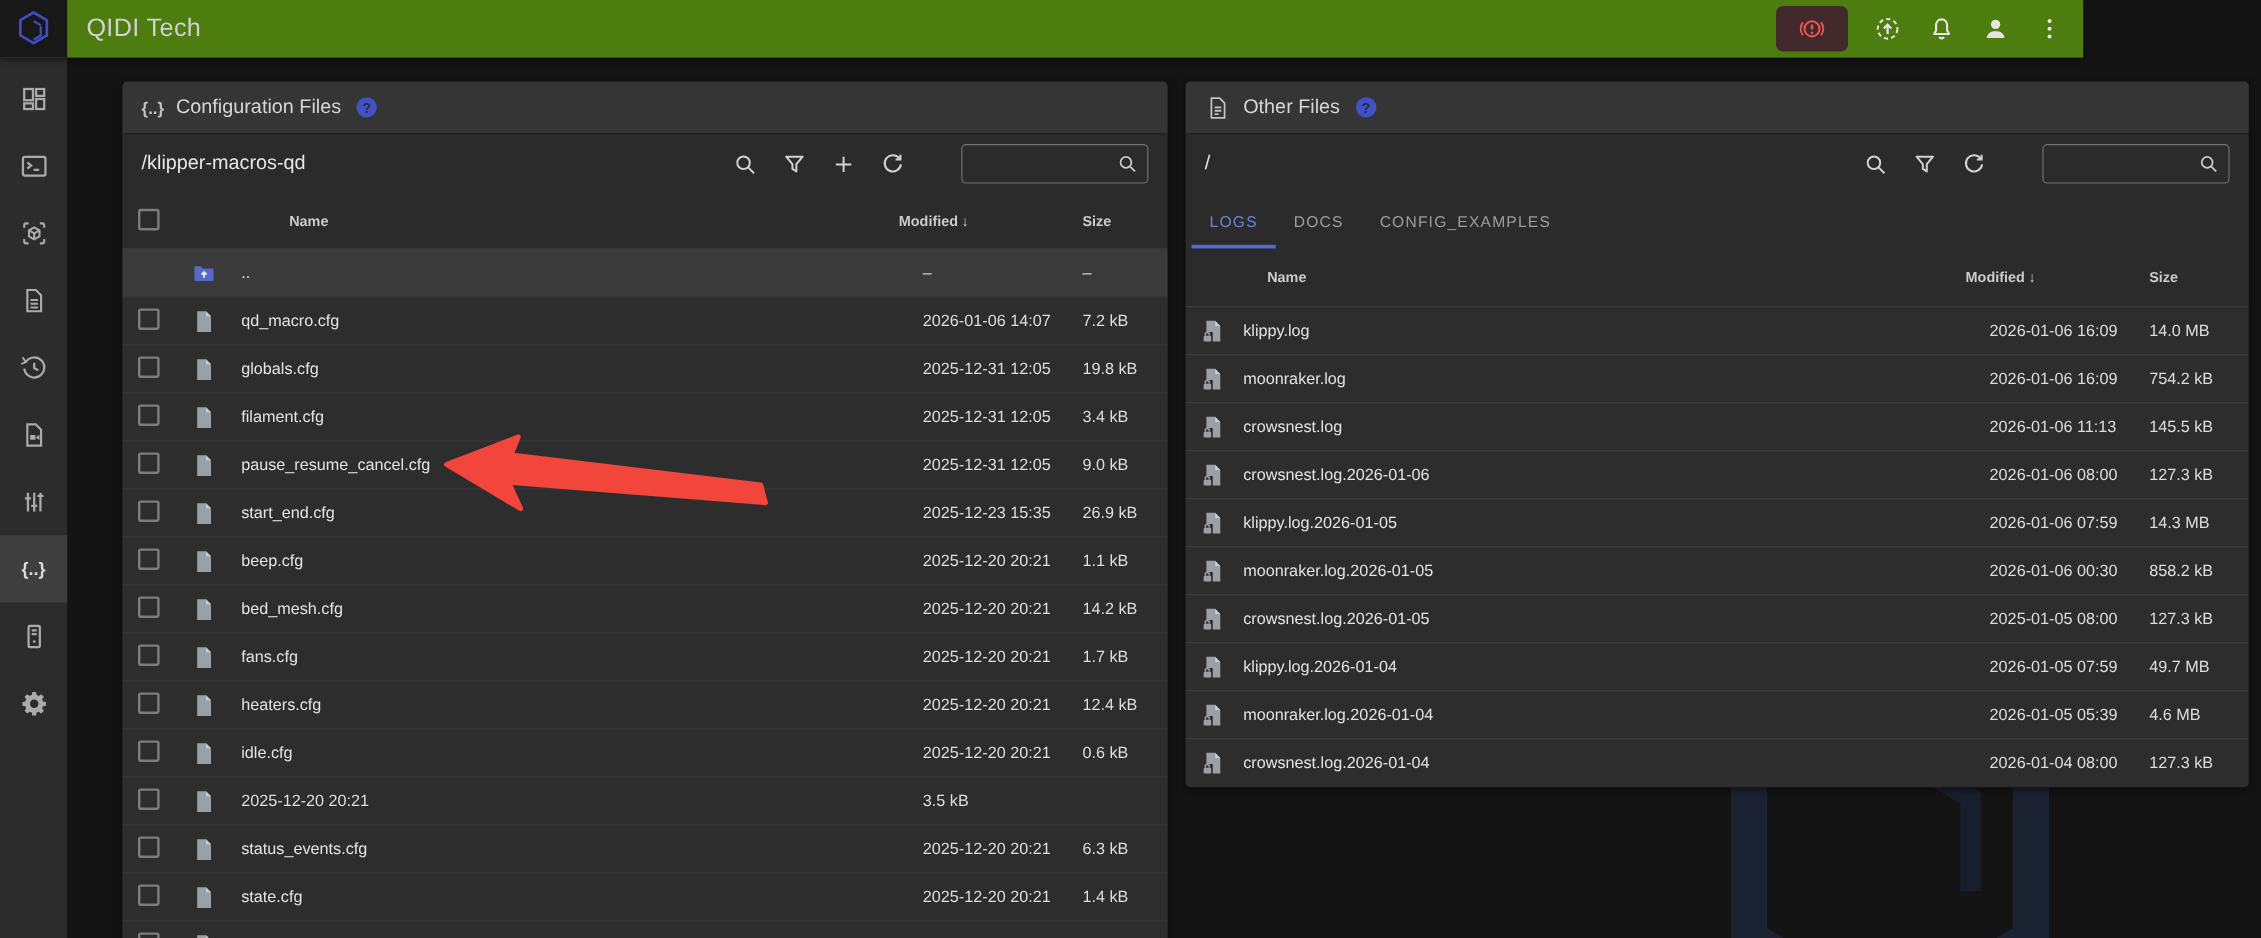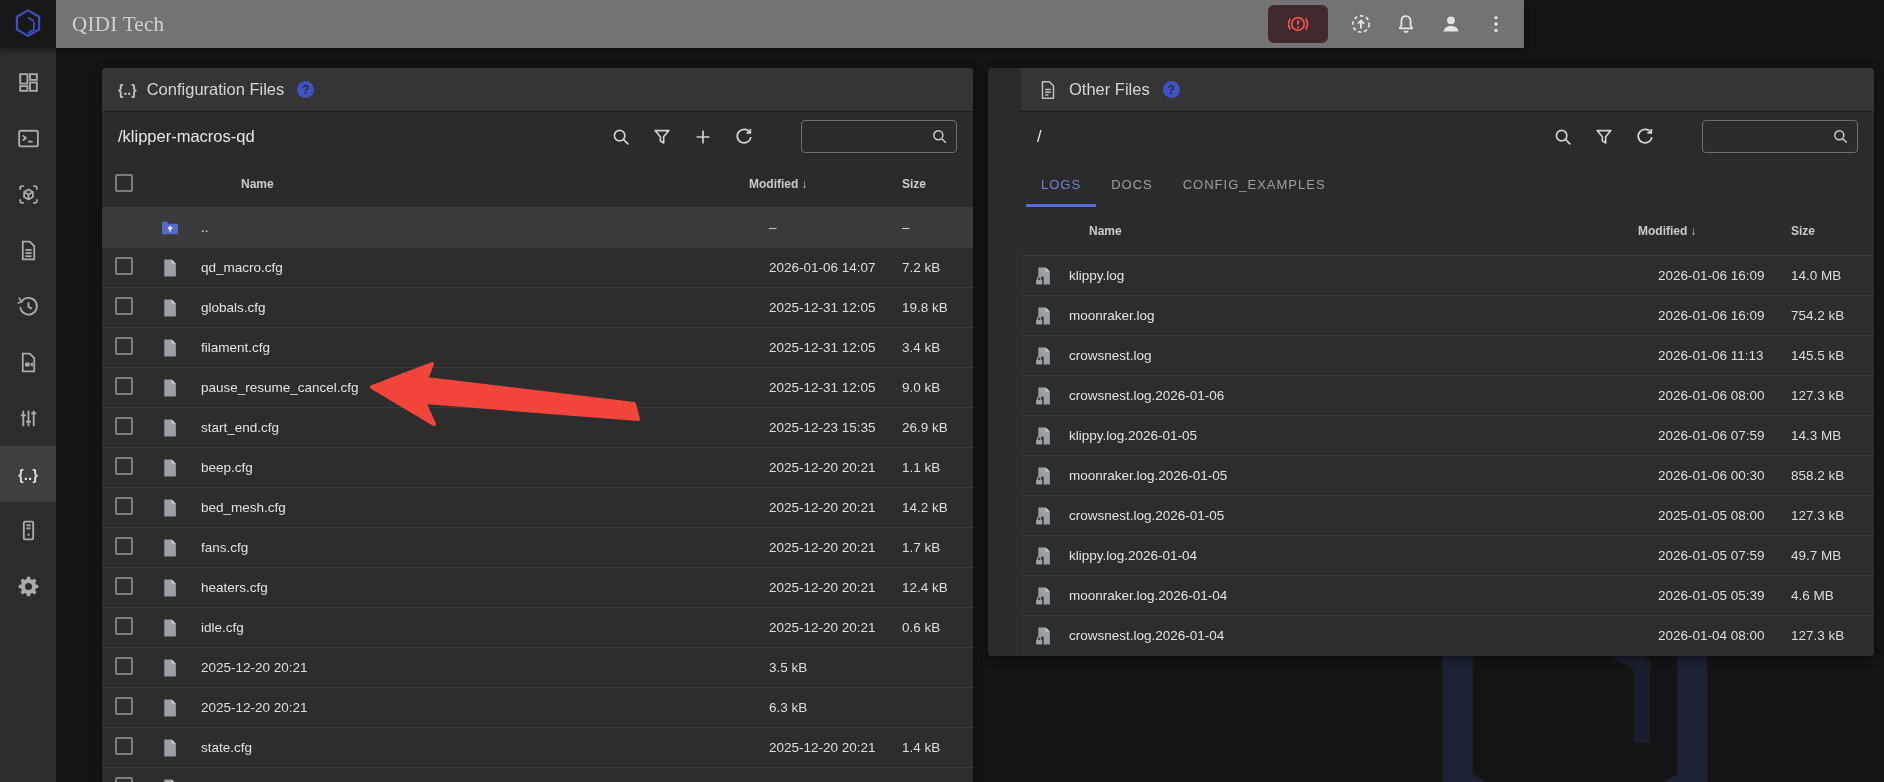--- a/index.html
+++ b/index.html
@@ -2,22 +2,22 @@
 <html><head>
 <meta charset="utf-8">
 <style>
   * { box-sizing: border-box; margin: 0; padding: 0; }
   html, body { width: 1884px; height: 782px; overflow: hidden; background: #141414;
     font-family: "Liberation Sans", "DejaVu Sans", sans-serif; }
   #app { position: relative; width: 1884px; height: 782px; }
   svg { display: block; width: 100%; height: 100%; }
 
   
-  .appbar { position: absolute; left: 0; top: 0; width: 1524px; height: 48px; background: #737373;
-    display: flex; align-items: center; z-index: 4; box-shadow: 0 2px 5px rgba(0,0,0,.45); font-family: Liberation Serif, serif; }
+  .appbar { position: absolute; left: 0; top: 0; width: 1736px; height: 48px; background: #4d7c0f;
+    display: flex; align-items: center; z-index: 4; box-shadow: 0 2px 5px rgba(0,0,0,.45); }
   .logo-box { width: 56px; height: 48px; background: #181818; display: flex; align-items: center; justify-content: center; cursor: pointer; }
   .logo-box svg { width: 34px; height: 34px; }
   .app-title { margin-left: 16px; font-size: 21px; color: #d2d2d2; letter-spacing: .3px; }
   .appbar-actions { margin-left: auto; display: flex; align-items: center; gap: 21px; padding-right: 16px; }
   .action-btn { width: 24px; height: 24px; color: #e4e4e4; cursor: pointer; }
   .estop-wrap { width: 60px; height: 38px; border-radius: 6px; background: #41292c; display: flex;
     align-items: center; justify-content: center; color: #ef5350; cursor: pointer; }
   .estop-wrap .action-btn { color: #ef5350; }
 
   
@@ -26,21 +26,21 @@
   .side-item svg { width: 25px; height: 25px; }
   .side-item.active { background: #3f3f3f; color: #dcdcdc; }
   .braces { font-size: 15px; font-weight: 700; }
 
   
   .bg-watermark { position: absolute; left: 1235px; top: 575px; width: 680px; height: 260px; z-index: 0; }
 
   
   .panel { position: absolute; background: #2b2b2b; border-radius: 4px; box-shadow: 0 2px 7px rgba(0,0,0,.5); z-index: 2; overflow: hidden; }
   .config-panel { left: 102px; top: 68px; width: 871px; height: 740px; }
-  .other-panel  { left: 988px; top: 68px; width: 886px; height: 588px; padding-left: 33px; }
+  .other-panel  { left: 988px; top: 68px; width: 886px; height: 588px; }
 
   .panel-title { height: 44px; display: flex; align-items: center; gap: 10px; padding: 0 16px;
     background: #353535; border-bottom: 1px solid #1e1e1e; color: #d6d6d6; font-size: 16.5px; }
   .panel-title .t-icon { width: 22px; height: 22px; color: #c2c2c2; }
   .panel-title .braces { font-size: 14px; color: #c2c2c2; }
   .help-badge { width: 17px; height: 17px; border-radius: 50%; background: #4152c7; color: #2b2b2b;
     font-size: 12px; font-weight: 700; display: flex; align-items: center; justify-content: center; margin-left: 3px; cursor: pointer; }
 
   .panel-toolbar { height: 49px; display: flex; align-items: center; padding: 0 16px; gap: 29px; }
   .path { font-size: 16.5px; color: #e6e6e6; flex: 1; }
@@ -463,20 +463,21 @@
           <div class="c-size">3.5 kB</div>
         </div>
         <div class="trow config-grid">
           <div><span class="checkbox"></span></div>
           <div class="c-icon">
             <svg viewBox="0 0 24 24">
               <path d="M5.8 2.6h8l4.6 4.6v14.2H5.8z" fill="#9aa0a5"></path>
               <path d="M13.8 2.6l4.6 4.6h-4.6z" fill="#c9cdd2"></path>
             </svg>
           </div>
+          <div class="c-name">status_events.cfg</div>
           <div class="c-mod">2025-12-20 20:21</div>
           <div class="c-size">6.3 kB</div>
         </div>
         <div class="trow config-grid">
           <div><span class="checkbox"></span></div>
           <div class="c-icon">
             <svg viewBox="0 0 24 24">
               <path d="M5.8 2.6h8l4.6 4.6v14.2H5.8z" fill="#9aa0a5"></path>
               <path d="M13.8 2.6l4.6 4.6h-4.6z" fill="#c9cdd2"></path>
             </svg>

